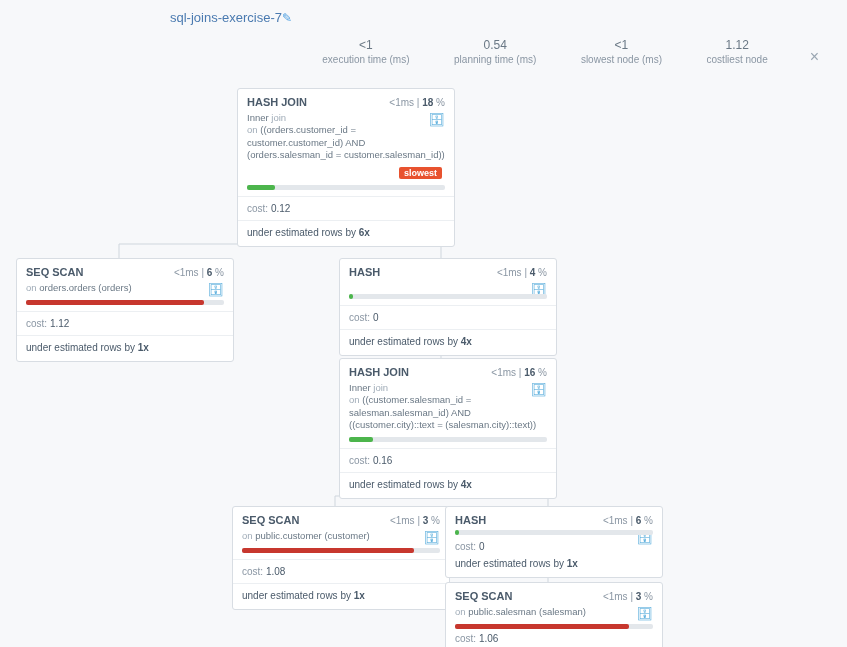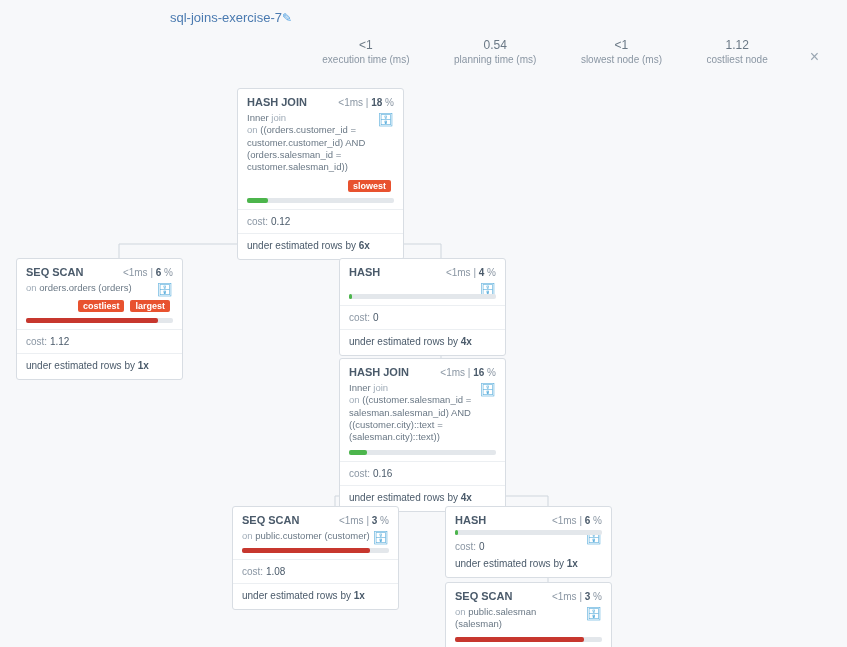--- a/index.html
+++ b/index.html
@@ -22,21 +22,21 @@
     display: flex; justify-content: space-around;
   }
   .stat { text-align: center; }
   .stat .v { font-size: 12px; color: #6a7885; }
   .stat .l { font-size: 10px; color: #8a96a3; margin-top: 2px; }
 
   .close-x { position: absolute; top: 48px; right: 28px; color: #9aa6b2; font-size: 16px; cursor: pointer; }
 
   .node {
     position: absolute;
-    width: 167px;
+    width: 218px;
     background: #fff;
     border: 1px solid #d8dde3;
     border-radius: 3px;
     padding: 7px 9px 8px 9px;
   }
   .node-head { display: flex; justify-content: space-between; align-items: baseline; }
   .node-title { font-weight: 700; font-size: 11px; color: #4a5a6a; }
   .node-meta { font-size: 10px; color: #8a96a3; }
   .node-meta b { color: #4a5a6a; }
   .db-icon { color: #3b9fd6; font-size: 13px; float: right; margin-top: 4px; }
@@ -120,24 +120,20 @@
   <div class="est"><span class="lbl">under</span> <span>estimated rows by</span> <b>6x</b></div>
 </div>
 
 <div class="node" style="left:16px; top:258px;">
   <div class="node-head">
     <span class="node-title">SEQ SCAN</span>
     <span class="node-meta"><span>&lt;1ms</span> | <b>6</b> %</span>
   </div>
   <span class="db-icon">🗄</span>
   <div class="desc"><span class="gray">on</span> <span>orders.orders (orders)</span></div>
-  <div class="badges">
-    <span class="badge">costliest</span>
-    <span class="badge">largest</span>
-  </div>
   <div class="bar">
       <div class="fill red" style="width:90%"></div>
     </div>
   <div class="sep"></div>
   <div class="cost"><span>cost:</span> <b>1.12</b></div>
   <div class="sep"></div>
   <div class="est"><span class="lbl">under</span> <span>estimated rows by</span> <b>1x</b></div>
 </div>
 
 <div class="node" style="left:339px; top:258px;">

